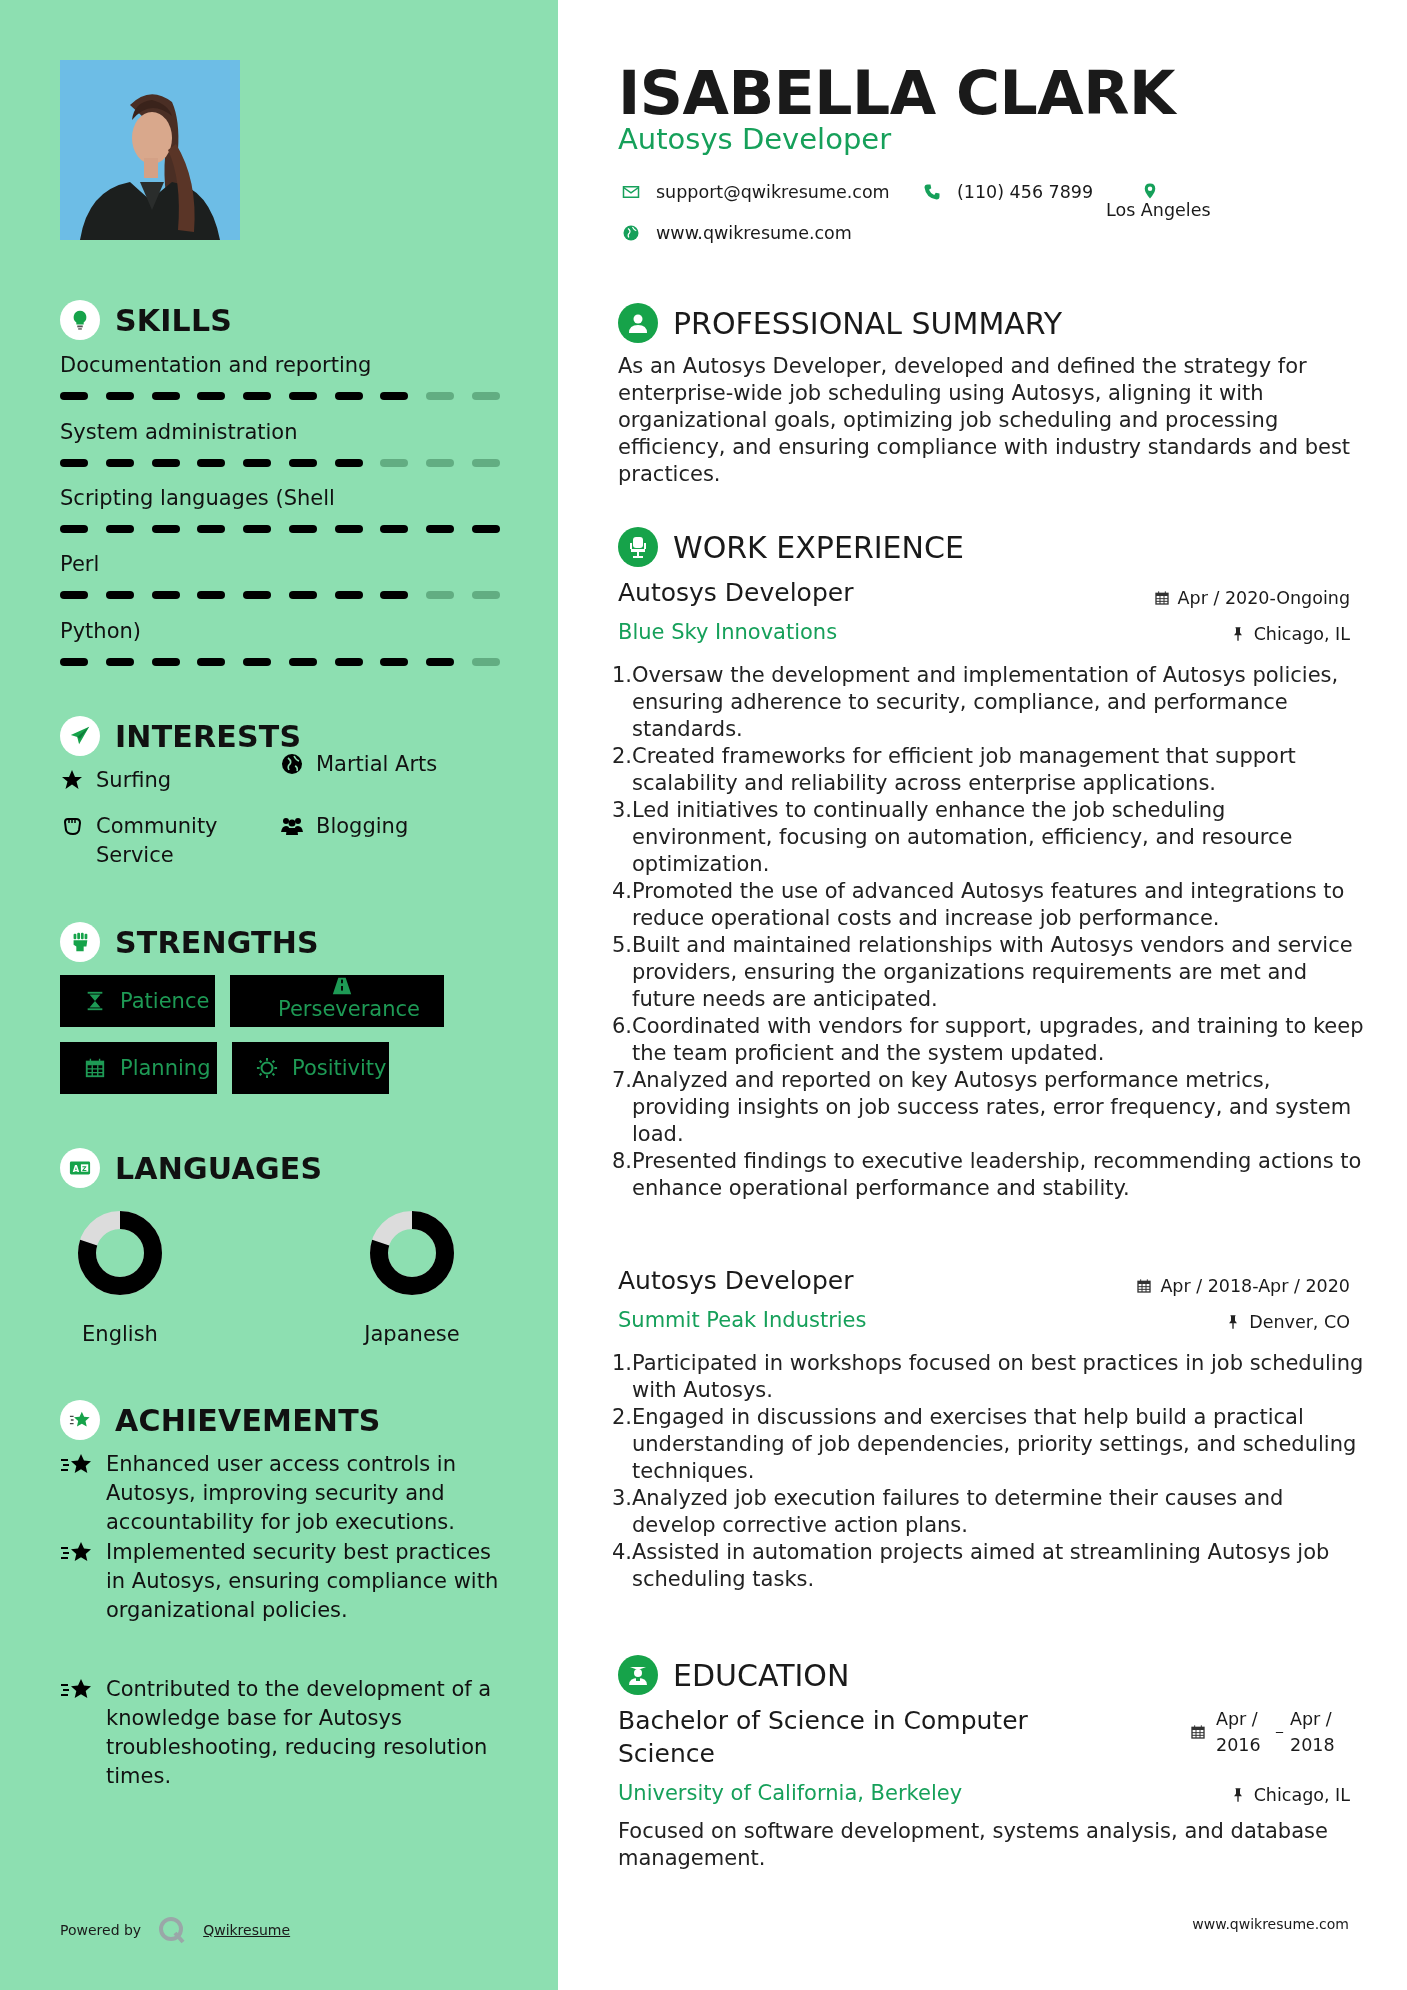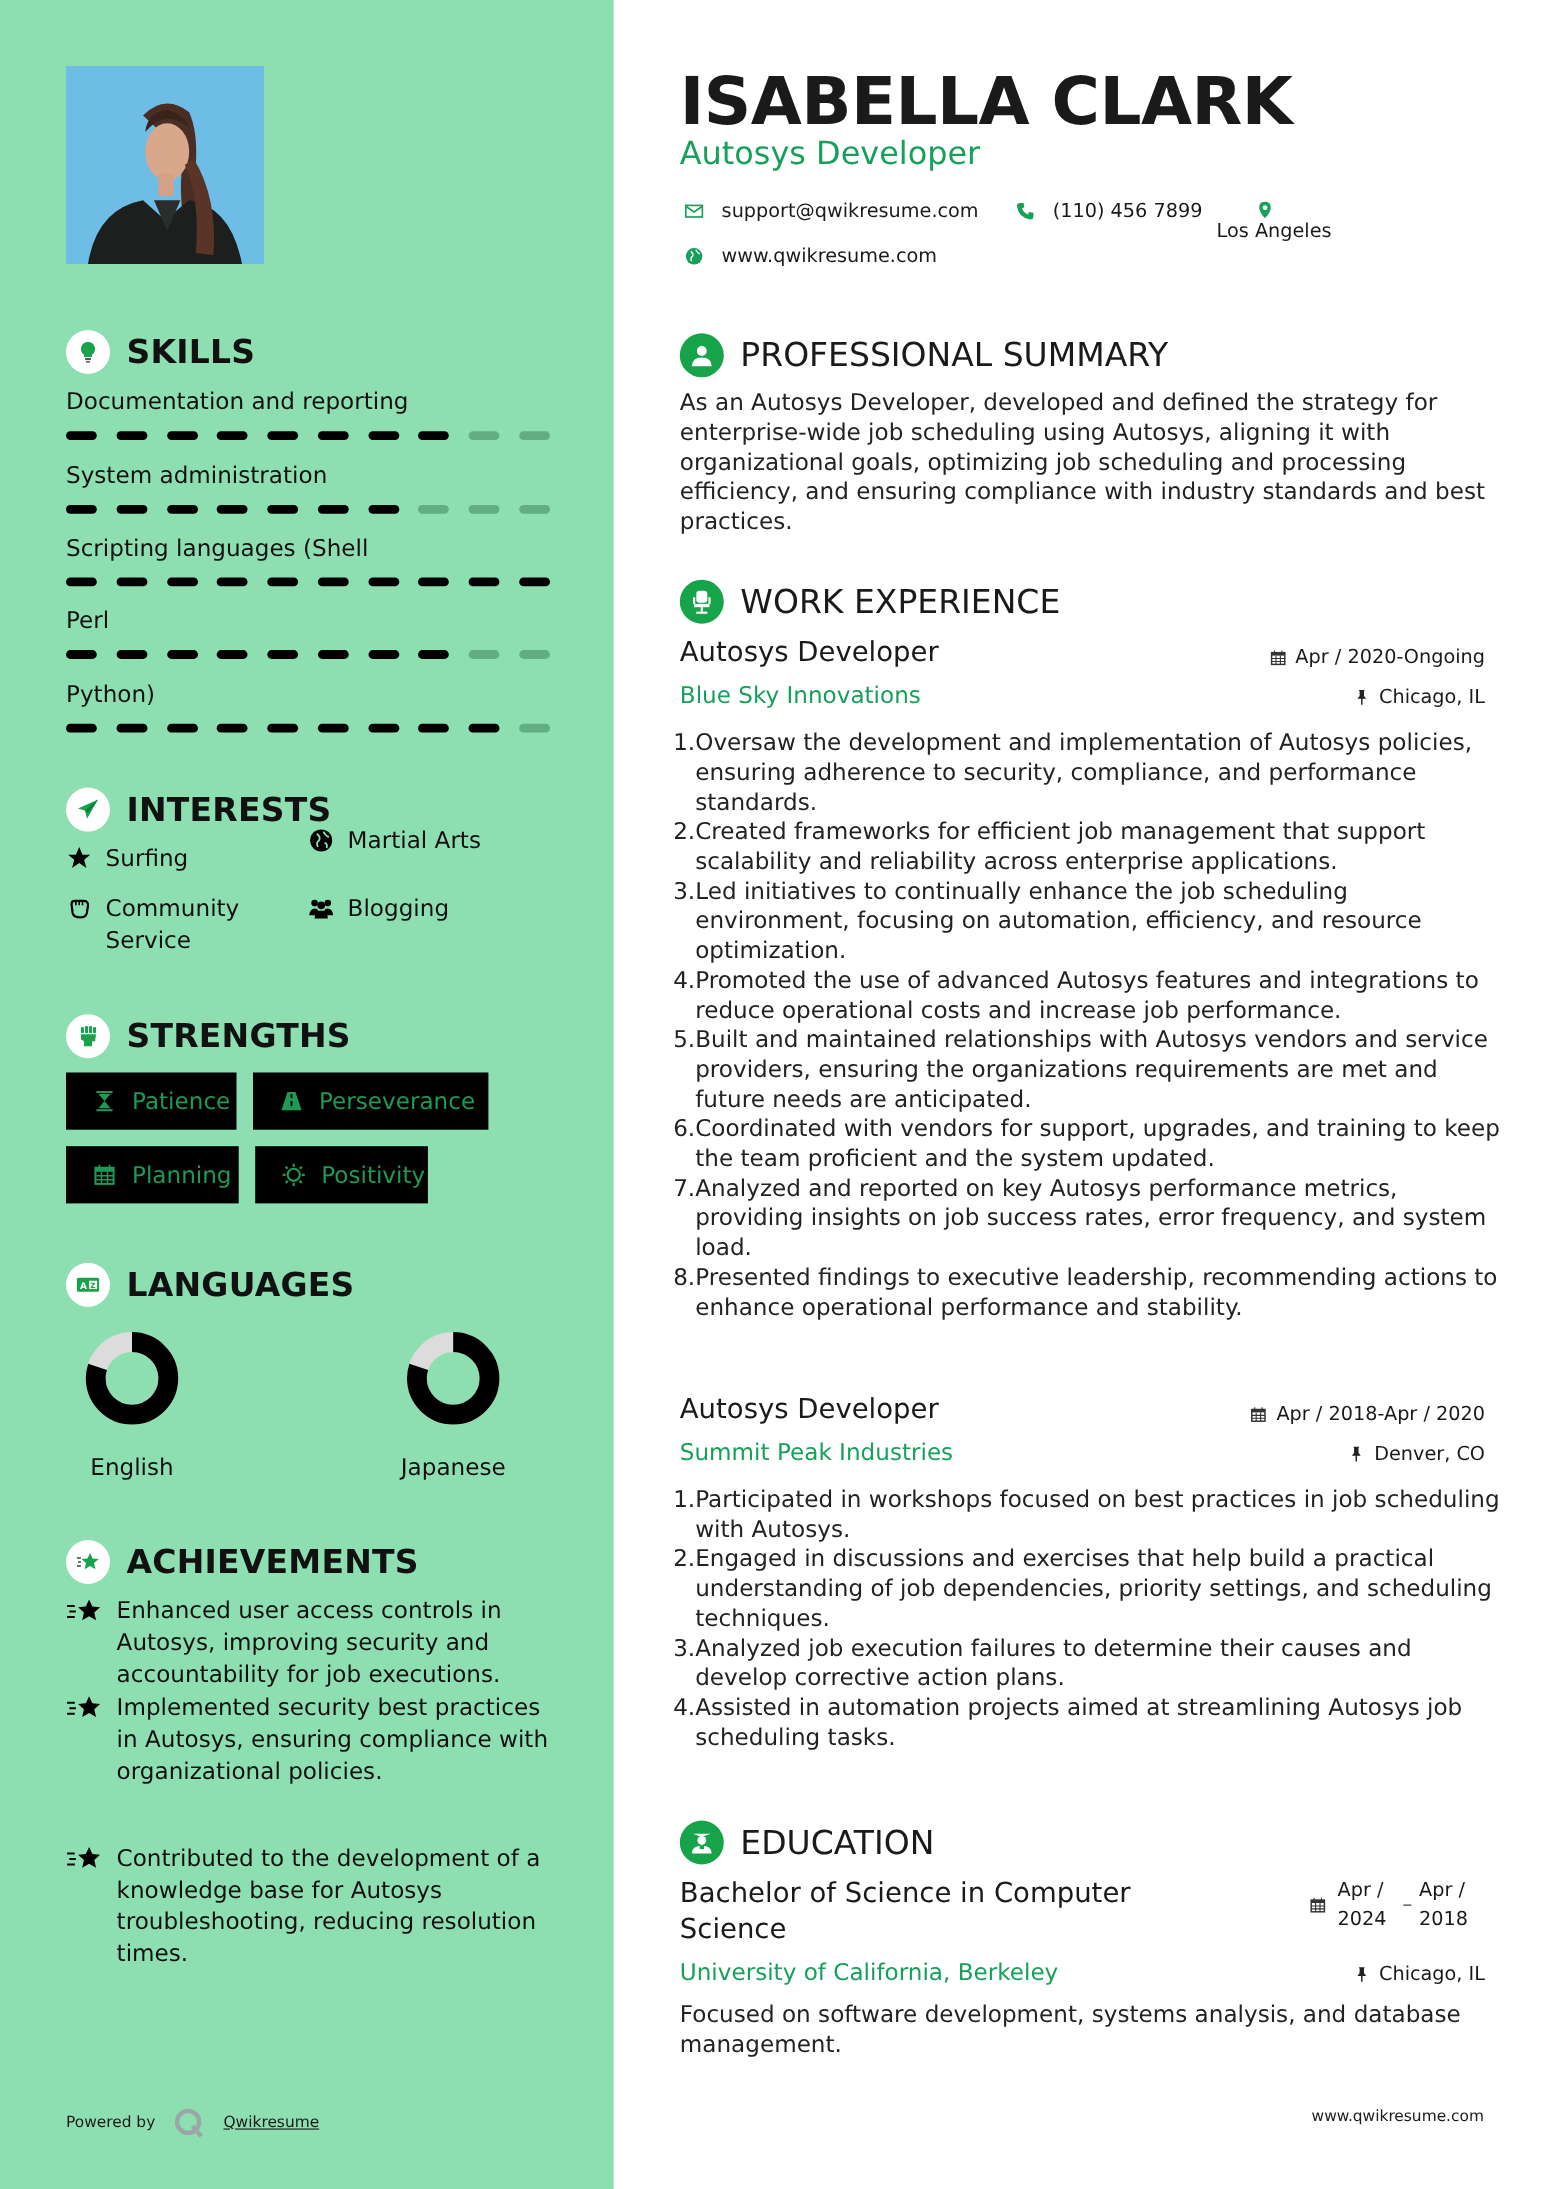--- a/index.html
+++ b/index.html
@@ -231,21 +231,21 @@
   </div>
 
   <div class="strength" style="left:60px; top:975px; width:155px;">
     <svg viewBox="0 0 24 24">
         <rect x="4" y="2" width="16" height="2" fill="#1e9a55"></rect>
         <rect x="4" y="20" width="16" height="2" fill="#1e9a55"></rect>
         <path d="M6 5 L18 5 L12 12 L18 19 L6 19 L12 12 Z" fill="#1e9a55"></path>
       </svg>
     <span>Patience</span>
   </div>
-  <div class="strength" style="left:230px; top:975px; width:214px;">
+  <div class="strength" style="left:230px; top:975px; width:214px;flex-direction:column;">
     <svg viewBox="0 0 24 24">
         <path d="M8 3 L16 3 L22 21 L2 21 Z" fill="#1e9a55"></path>
         <rect x="11" y="5" width="2" height="4" fill="#000"></rect>
         <rect x="11" y="12" width="2" height="5" fill="#000"></rect>
       </svg>
     <span>Perseverance</span>
   </div>
   <div class="strength" style="left:60px; top:1042px; width:157px;">
     <svg viewBox="0 0 24 24">
         <rect x="3" y="5" width="18" height="16" fill="none" stroke="#1e9a55" stroke-width="2"></rect>
@@ -492,21 +492,21 @@
   <div class="job-title" style="top:1704px; width:480px; line-height:33px;">Bachelor of Science in Computer Science</div>
 
   <div class="edu-dates">
     <svg viewBox="0 0 24 24">
         <rect x="3" y="5" width="18" height="16" fill="none" stroke="#333" stroke-width="2"></rect>
         <rect x="3" y="5" width="18" height="4" fill="#333"></rect>
         <path d="M7 2 V6 M17 2 V6 M3 13 H21 M3 17 H21 M9 9 V21 M15 9 V21" stroke="#333" stroke-width="1.5"></path>
       </svg>
     <div class="col">
       <div>Apr /</div>
-      <div>2024</div>
+      <div>2016</div>
     </div>
     <div class="sep">_</div>
     <div class="col">
       <div>Apr /</div>
       <div>2018</div>
     </div>
   </div>
 
   <div class="job-company" style="top:1781px;">University of California, Berkeley</div>
   <div class="meta" style="top:1785px;">

